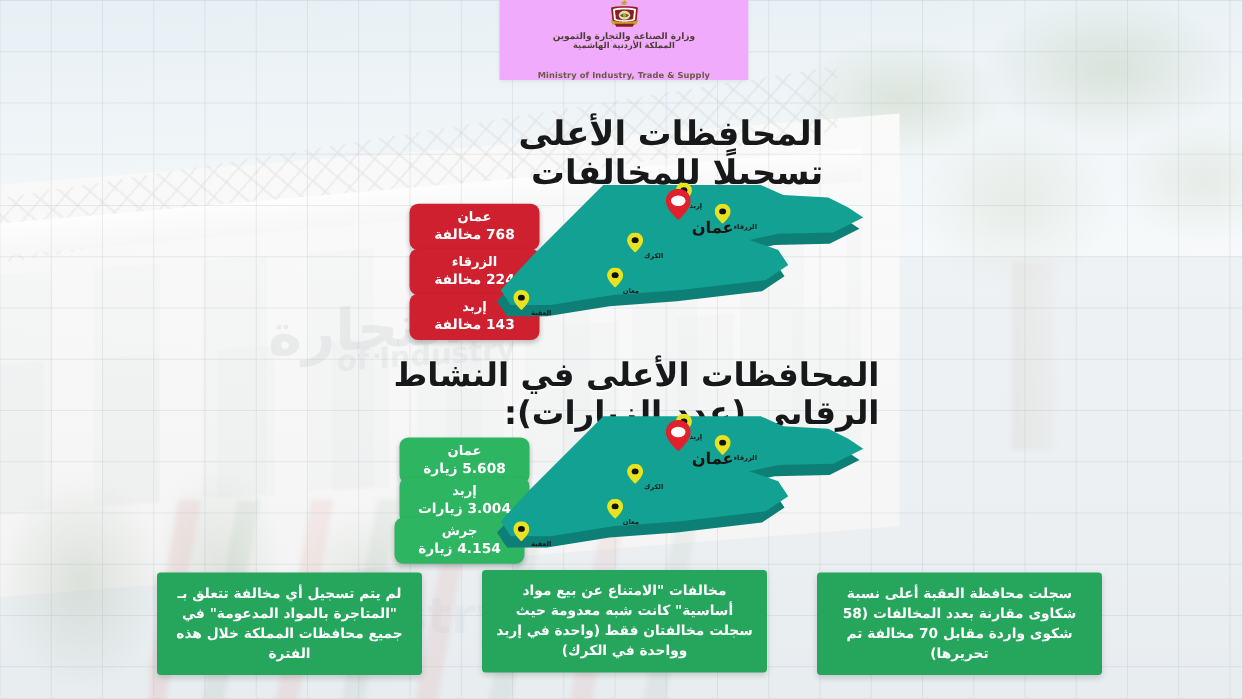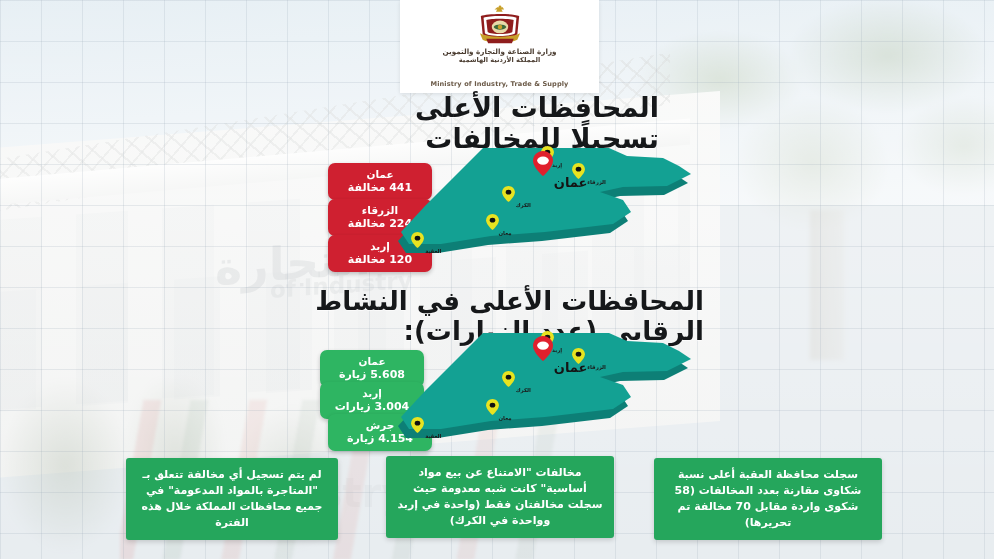--- a/index.html
+++ b/index.html
@@ -106,22 +106,22 @@
   .bg-grid{
     position:absolute;inset:0;
     background-image:
       linear-gradient(rgba(150,165,180,.20) 1px,transparent 1px),
       linear-gradient(90deg,rgba(150,165,180,.20) 1px,transparent 1px);
     background-size:41px 41px;
   }
 
   
   .logo-card{
-    position:absolute;left:400px;top:0;width:199px;height:93px;
-    background:#ffffff;display:flex;flex-direction:column;
+    position:absolute;left:400px;top:0;width:199px;height:64px;
+    background:#f0abfc;display:flex;flex-direction:column;
     align-items:center;justify-content:center;gap:1px;
     box-shadow:0 1px 4px rgba(0,0,0,.10);
   }
   .crest{width:56px;height:42px;display:block;}
   .logo-ar1,.logo-ar2{color:#4a3c30;font-weight:700;line-height:1.05;}
   .logo-ar1{font-size:7.2px;}
   .logo-ar2{font-size:6.6px;}
   .logo-en{font-size:6.6px;color:#6b5a48;font-weight:700;direction:ltr;letter-spacing:.1px;margin-top:15px;}
 
   
@@ -142,21 +142,21 @@
   .badge .b-name{display:block;font-size:10.5px;}
   .badge .b-val{display:block;font-size:11px;}
   .badge.red{background:#cf2030;}
   .badge.green{background:#2eb562;}
 
   #badge-r0{right:562px;top:163px;width:96px;}
   #badge-r1{right:562px;top:199px;width:96px;}
   #badge-r2{right:562px;top:235px;width:96px;}
   #badge-g0{right:570px;top:350px;width:96px;}
   #badge-g1{right:570px;top:382px;width:96px;}
-  #badge-g2{right:562px;top:414px;width:96px;margin-left:11px;}
+  #badge-g2{right:574px;top:414px;width:96px;margin-left:11px;}
 
   
   .map{position:absolute;width:300px;height:130px;}
   #map1{left:395px;top:140px;}
   #map2{left:395px;top:325px;}
   .mk-label{
     position:absolute;font-size:5.4px;font-weight:700;color:#1b1b1b;
     white-space:nowrap;transform:translateX(50%);
   }
   .mk-label.big{font-size:13px;font-weight:800;color:#141414;}
@@ -209,29 +209,29 @@
     </svg>
     <div class="logo-ar1">وزارة الصناعة والتجارة والتموين</div>
     <div class="logo-ar2">المملكة الأردنية الهاشمية</div>
     <div class="logo-en">Ministry of Industry, Trade &amp; Supply</div>
   </div>
 
   <div class="heading" id="heading1">المحافظات الأعلى تسجيلًا للمخالفات</div>
 
   <div class="badge red" id="badge-r0">
     <span class="b-name">عمان</span>
-    <span class="b-val">441 مخالفة</span>
+    <span class="b-val">768 مخالفة</span>
   </div>
   <div class="badge red" id="badge-r1">
     <span class="b-name">الزرقاء</span>
     <span class="b-val">224 مخالفة</span>
   </div>
   <div class="badge red" id="badge-r2">
     <span class="b-name">إربد</span>
-    <span class="b-val">120 مخالفة</span>
+    <span class="b-val">143 مخالفة</span>
   </div>
 
   <div class="map" id="map1"><svg viewBox="0 0 300 130" width="300" height="130">
         <path d="M88 8 L214 8 L232 16 L268 18 L284 26 L296 34 L272 46 L228 47 L205 52 L228 60 L236 72 L218 84 L150 92 L96 96 L46 104 L14 104 L6 92 L30 66 L52 44 L70 26 Z" fill="#0d7f76" transform="translate(-3,9)"></path>
         <path d="M88 8 L214 8 L232 16 L268 18 L284 26 L296 34 L272 46 L228 47 L205 52 L228 60 L236 72 L218 84 L150 92 L96 96 L46 104 L14 104 L6 92 L30 66 L52 44 L70 26 Z" fill="#13a193"></path>
       </svg><svg viewBox="0 0 24 30" style="position: absolute; width: 13px; height: 16px; left: 145.5px; top: 6px;">
         <path d="M12 0C5.4 0 0 5.2 0 11.6 0 20 12 30 12 30s12-10 12-18.4C24 5.2 18.6 0 12 0z" fill="#e8e321"></path>
         <ellipse cx="12" cy="11.5" rx="5.2" ry="4.4" fill="#111111"></ellipse>
       </svg><div class="mk-label" style="left: 152px; top: 22px;">إربد</div><svg viewBox="0 0 24 30" style="position: absolute; width: 13px; height: 16px; left: 176.5px; top: 23px;">
         <path d="M12 0C5.4 0 0 5.2 0 11.6 0 20 12 30 12 30s12-10 12-18.4C24 5.2 18.6 0 12 0z" fill="#e8e321"></path>

